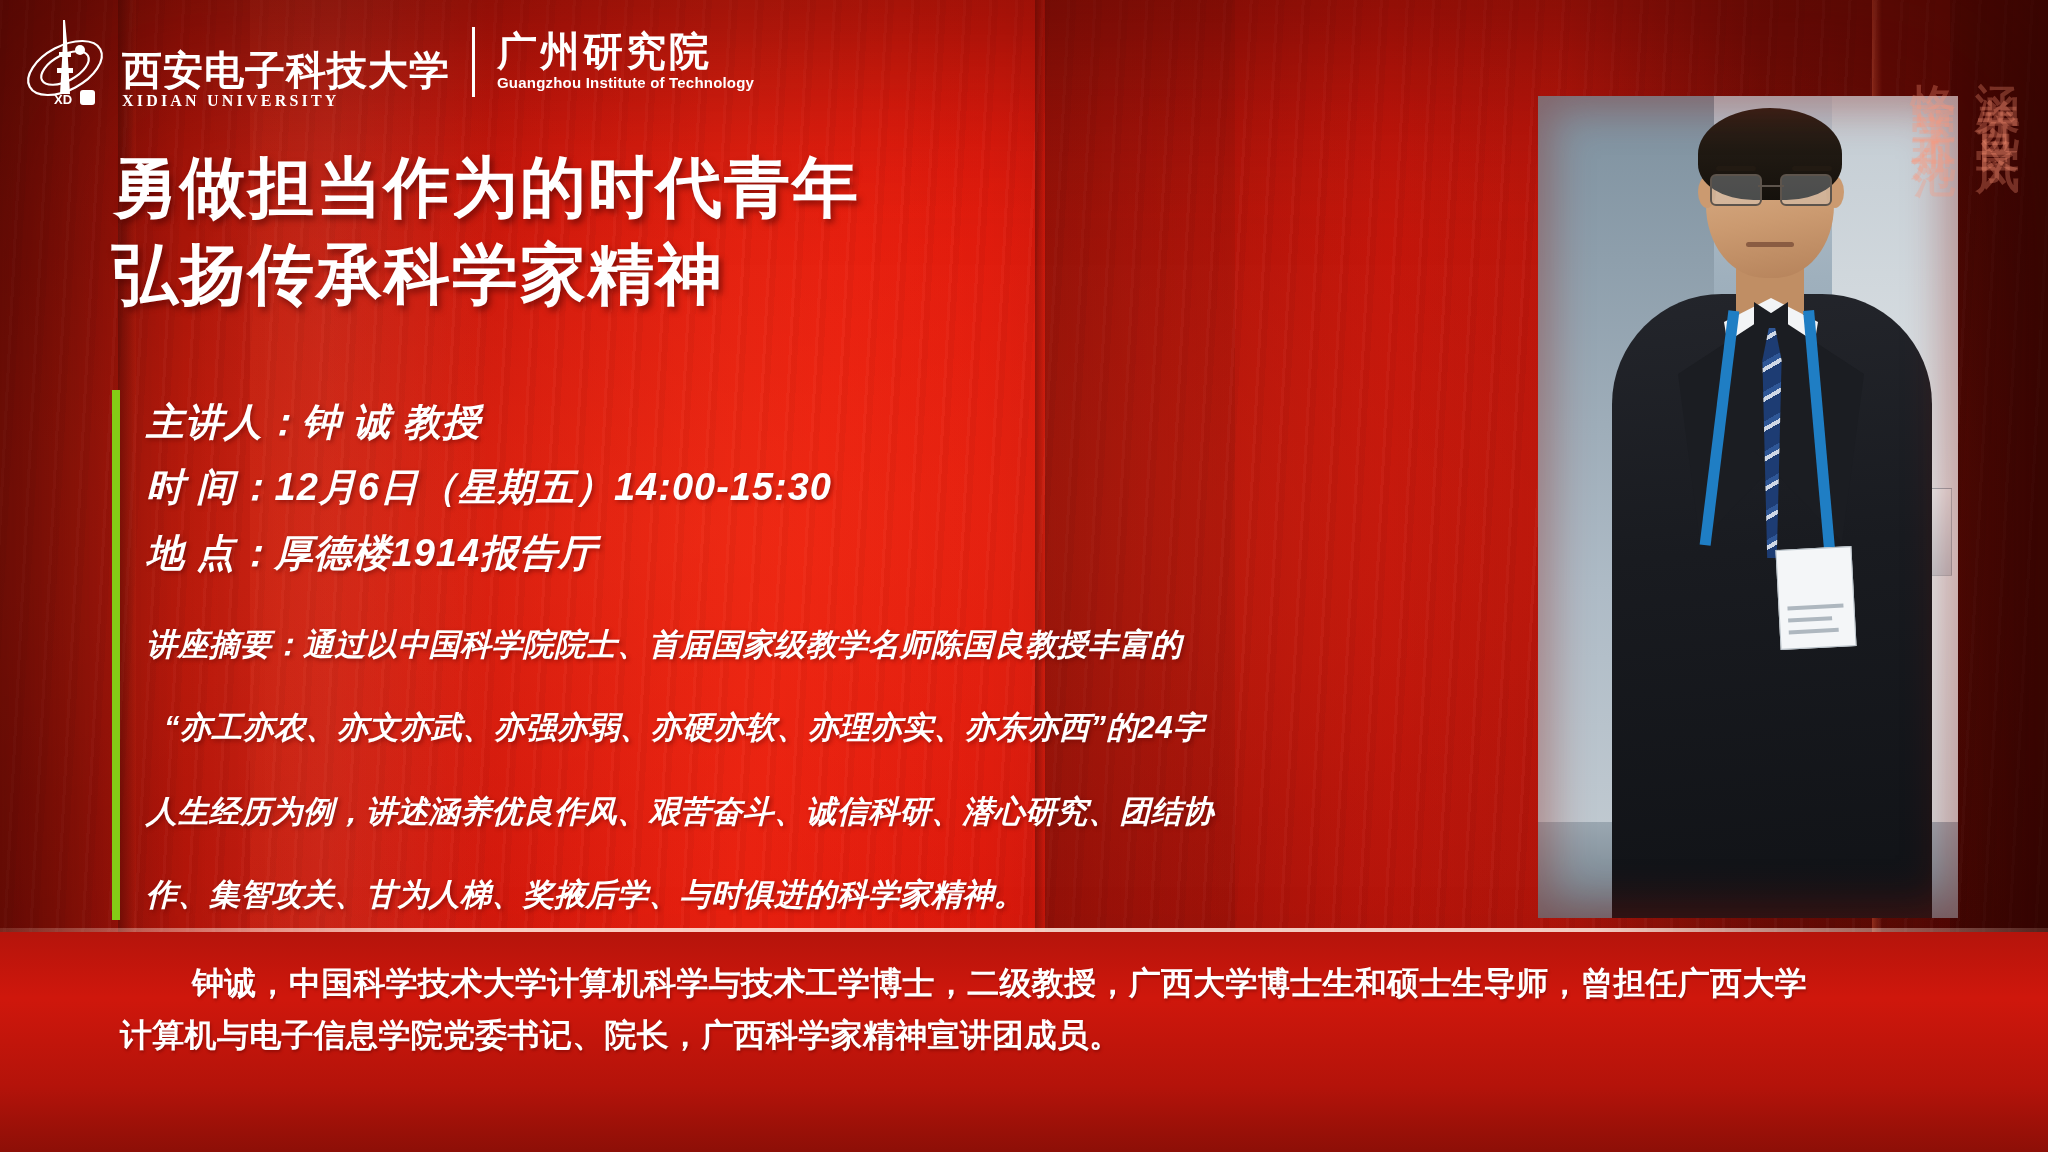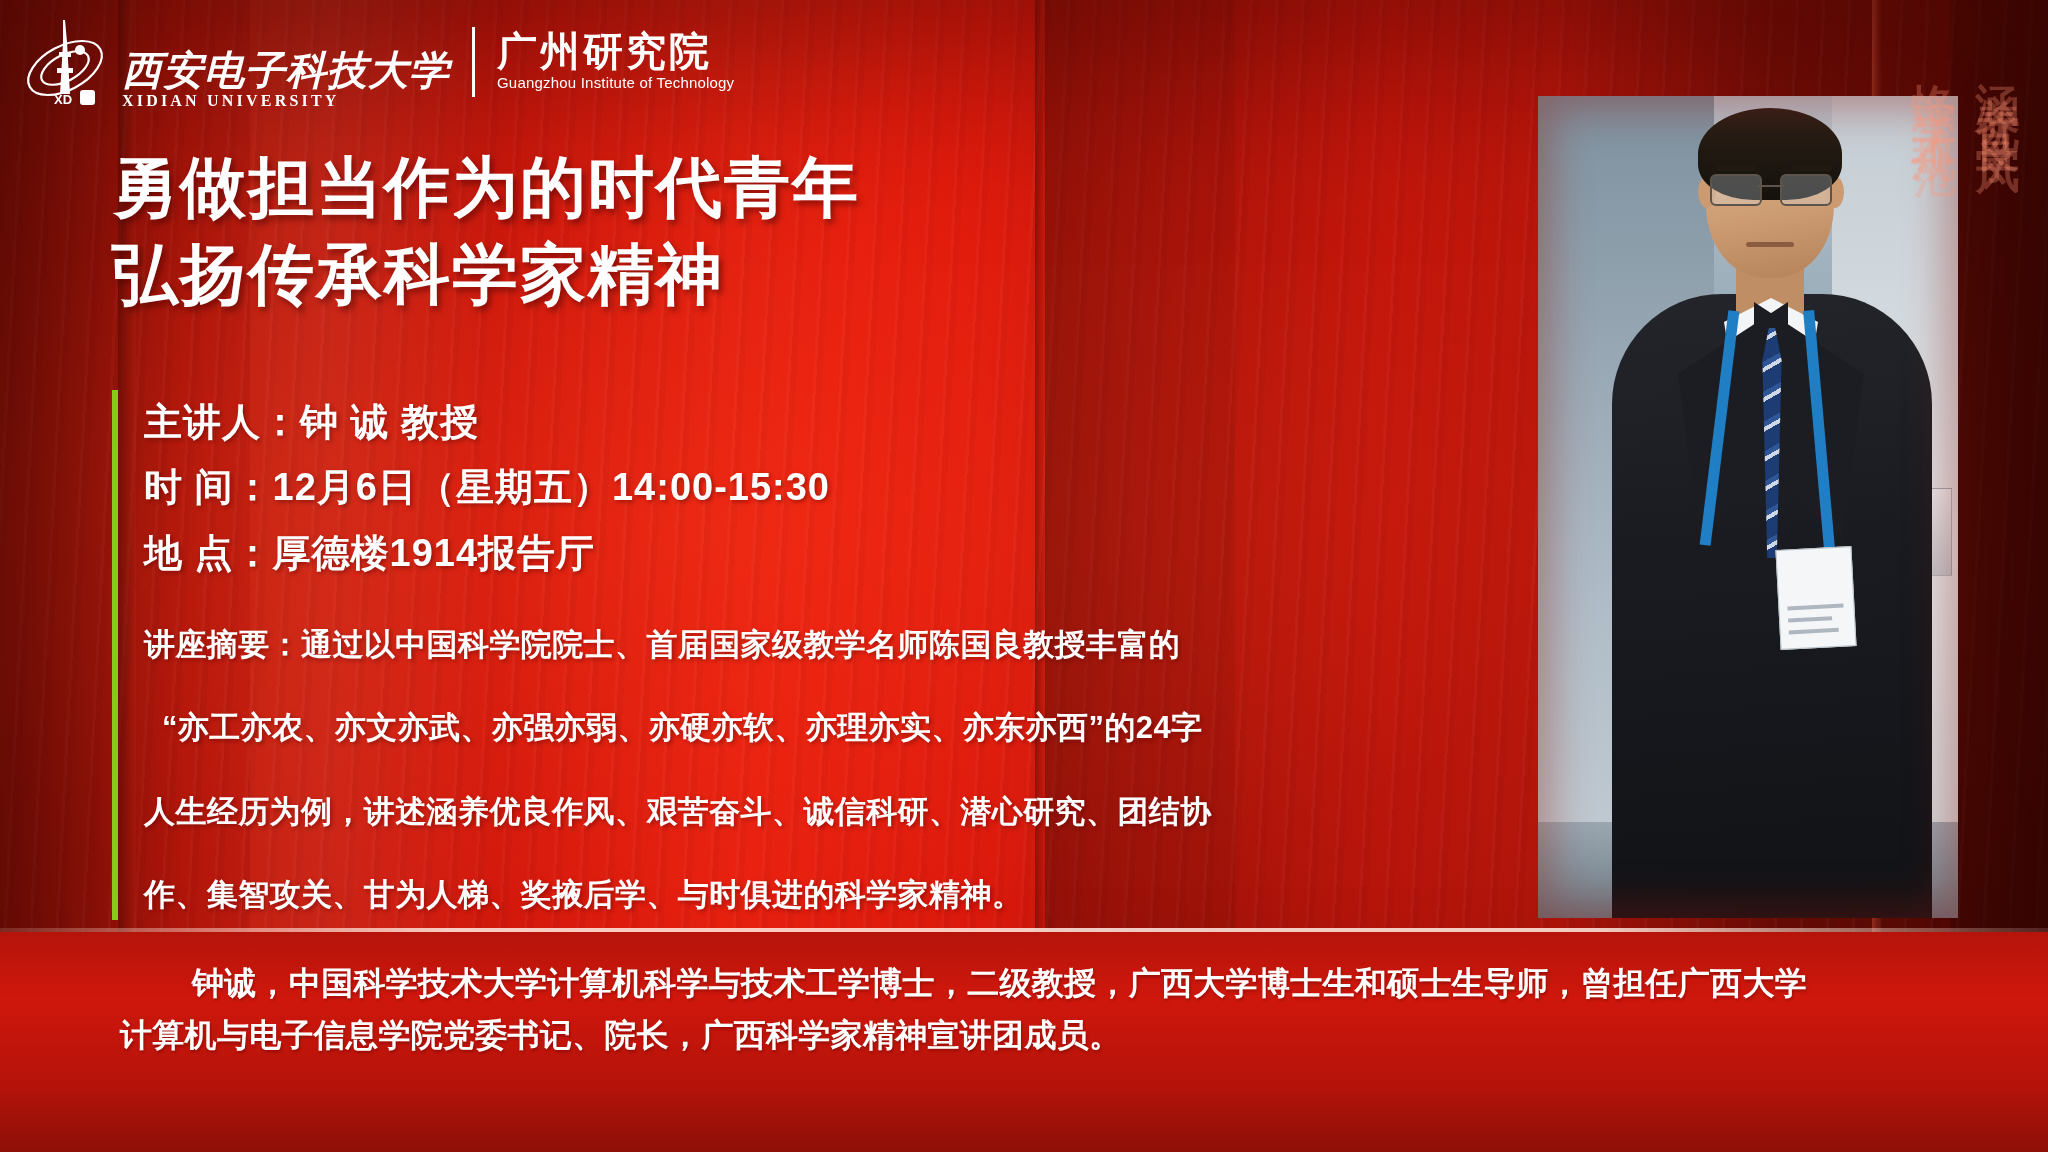--- a/index.html
+++ b/index.html
@@ -37,27 +37,27 @@
   .band.b4{left:1045px;width:190px;background:linear-gradient(90deg,rgba(0,0,0,.30),rgba(0,0,0,.06));}
   .band.b5{left:1872px;width:10px;background:linear-gradient(90deg,rgba(255,120,80,.35),rgba(0,0,0,0));}
   .band.b6{left:1950px;width:98px;background:linear-gradient(90deg,rgba(0,0,0,.18),rgba(0,0,0,.42));}
   .vig{position:absolute;inset:0;box-shadow:inset 0 0 180px 50px rgba(70,5,2,.55);}
 
   
   .logo-row{position:absolute;left:18px;top:14px;display:flex;align-items:center;height:96px;}
   .logo-mark{width:96px;height:92px;flex:none;margin-right:8px;}
   .logo-cn{height:50px;display:flex;flex-direction:column;justify-content:center;}
   .logo-cn-top{font-size:40px;font-weight:700;color:#fff;letter-spacing:1px;
-     font-family:"Liberation Serif","DejaVu Serif",serif;font-style:italic;line-height:1;margin-top:39px;}
+     font-family:"Liberation Serif","DejaVu Serif",serif;line-height:1;margin-top:39px;}
   .logo-cn-bot{font-size:16px;font-weight:700;color:#fff;letter-spacing:3.2px;line-height:1.3;
      font-family:"Liberation Serif","DejaVu Serif",serif;}
   .logo-sep{width:3px;height:70px;background:#fff;margin:0 22px;}
   .logo-gz{display:flex;flex-direction:column;justify-content:center;}
   .logo-gz-cn{font-size:40px;font-weight:700;color:#fff;letter-spacing:3px;line-height:1.05;}
-  .logo-gz-en{font-size:15px;font-weight:400;color:#fff;letter-spacing:.2px;line-height:1.5;}
+  .logo-gz-en{font-size:15px;font-weight:700;color:#fff;letter-spacing:.2px;line-height:1.5;}
 
   
   .watermark{position:absolute;right:28px;top:48px;display:flex;gap:20px;}
   .wm-col{writing-mode:vertical-rl;text-orientation:upright;
     font-size:44px;font-weight:700;letter-spacing:14px;
     color:rgba(255,150,120,.30);line-height:1;}
 
   
   .photo{position:absolute;left:1538px;top:96px;width:420px;height:822px;overflow:hidden;}
   .ph-bg{position:absolute;inset:0;
@@ -104,21 +104,21 @@
   .ph-badge .bline{position:absolute;left:8px;height:4px;background:#aeb7bf;}
   .ph-fade{position:absolute;inset:0;box-shadow:inset 0 0 40px 14px rgba(140,20,10,.35);}
 
   
   .headline{position:absolute;left:112px;top:144px;width:1100px;}
   .hl-line{font-size:66px;font-weight:900;color:#fff;line-height:1.32;letter-spacing:2px;
     text-shadow:3px 4px 6px rgba(70,0,0,.55);white-space:nowrap;}
 
   
   .info{position:absolute;left:112px;top:390px;width:1160px;
-    border-left:6px solid #84cc16;padding-left:26px;box-sizing:border-box;}
+    border-left:8px solid #84cc16;padding-left:26px;box-sizing:border-box;font-style:italic;}
   .info-line{font-size:38px;font-weight:700;color:#fff;line-height:1.72;letter-spacing:1px;
     text-shadow:2px 2px 4px rgba(80,0,0,.45);white-space:nowrap;}
   .abstract{margin-top:12px;}
   .abs-line{font-size:31px;font-weight:700;color:#fff;line-height:1.56;letter-spacing:.4px;
     text-shadow:2px 2px 4px rgba(80,0,0,.45);white-space:nowrap;margin-top:35px;}
   .abs-line.indent{padding-left:18px;}
 
   
   .bio-sep{position:absolute;left:0;top:928px;width:100%;height:4px;
     background:linear-gradient(90deg,rgba(255,210,190,.15),rgba(255,235,225,.85) 22%,rgba(255,235,225,.85) 78%,rgba(255,210,190,.15));}

